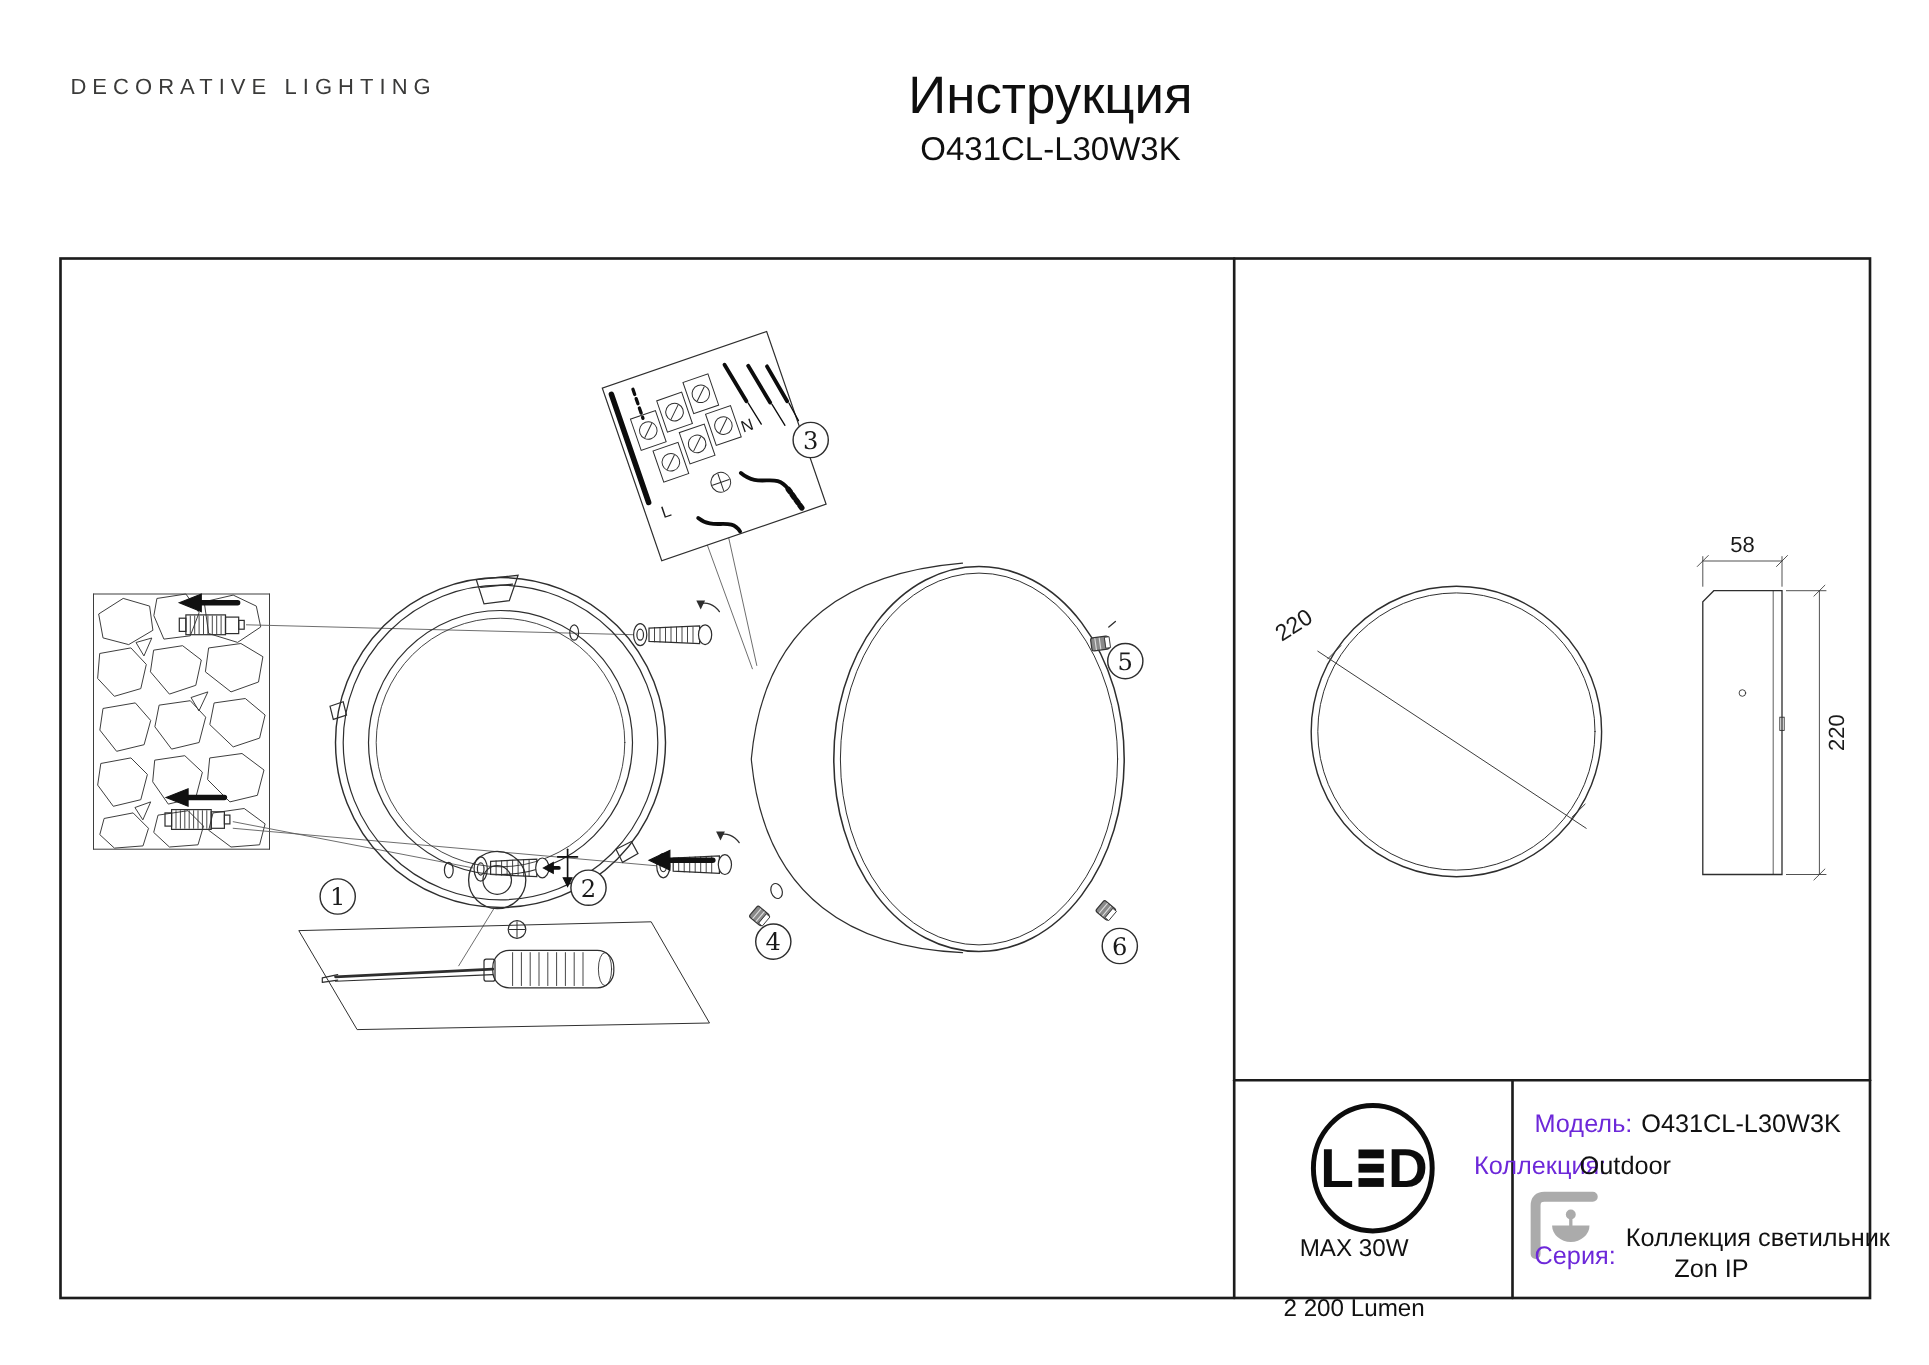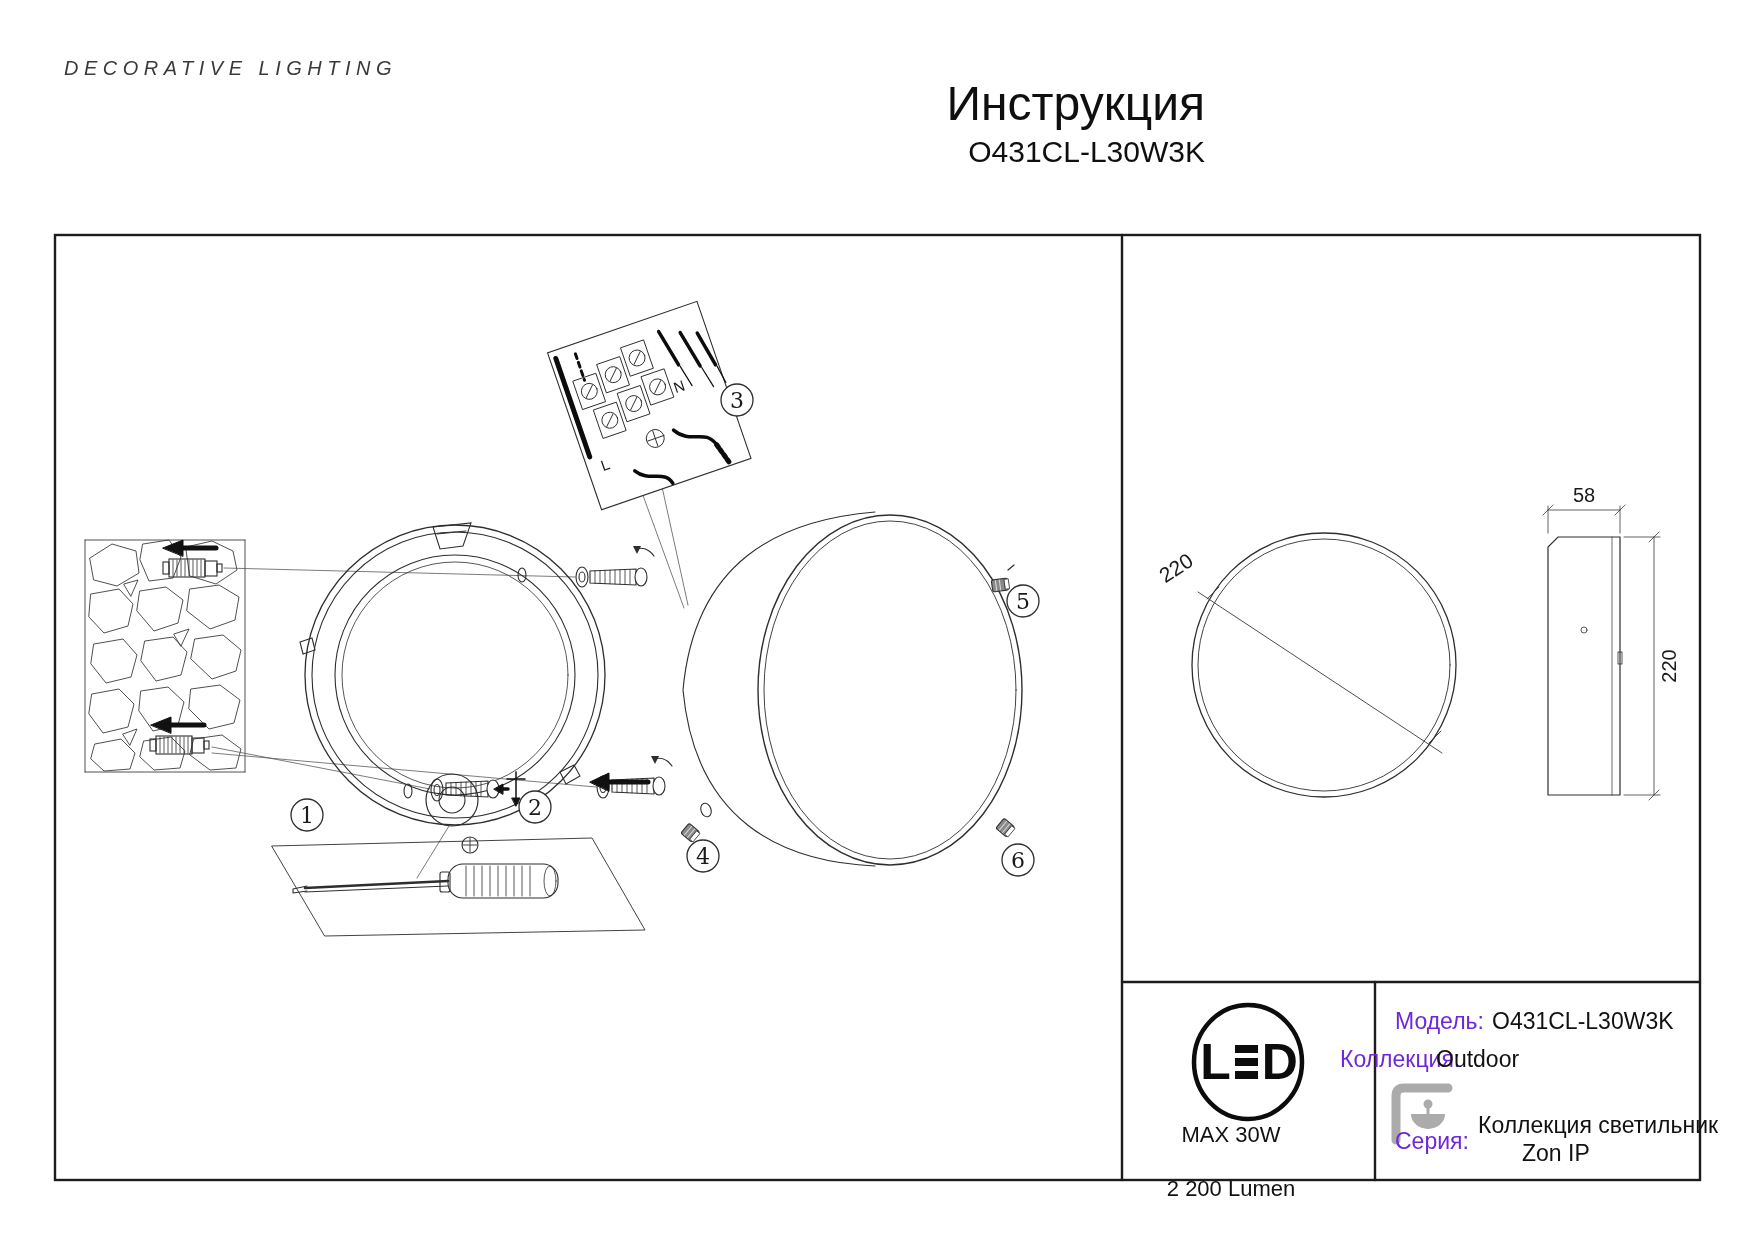--- a/index.html
+++ b/index.html
@@ -8,24 +8,24 @@
   .abs{position:absolute;}
 
   
   .logo{left:64px;top:52px;}
   .logo-word{position:relative;display:inline-block;font-size:102px;line-height:1;
              font-weight:bold;letter-spacing:4px;color:#2b2a29;white-space:nowrap;}
   .logo-bar{display:inline-block;width:15px;height:74px;background:#5c2a5e;
             margin-left:-16px;margin-right:3px;}
   .logo-dot{position:absolute;right:1px;top:-11px;width:17px;height:17px;
             border-radius:50%;background:#5c2a5e;}
-  .logo-tagline{margin-top:5px;font-size:20px;letter-spacing:5.5px;color:#3a3a39;
-                padding-right:2px;font-style:italic;}
-
-  .titleblock{left:705px;top:76px;width:500px;text-align:right;}
+  .logo-tagline{margin-top:16px;font-size:20px;letter-spacing:5.5px;color:#3a3a39;
+                padding-right:2px;}
+
+  .titleblock{left:705px;top:60px;width:500px;text-align:center;}
   .doc-title{font-size:48px;color:#0f0f0f;}
   .doc-model{font-size:30px;color:#0f0f0f;margin-top:4px;}
 
   
   .info-label{font-size:23px;color:#6d28d9;}
   .info-value{font-size:23px;color:#111;}
   .badge-caption{left:1122px;width:218px;text-align:center;font-size:22px;color:#111;}
 
   
   .led-letters{left:1204px;top:1036px;width:90px;height:52px;display:flex;

